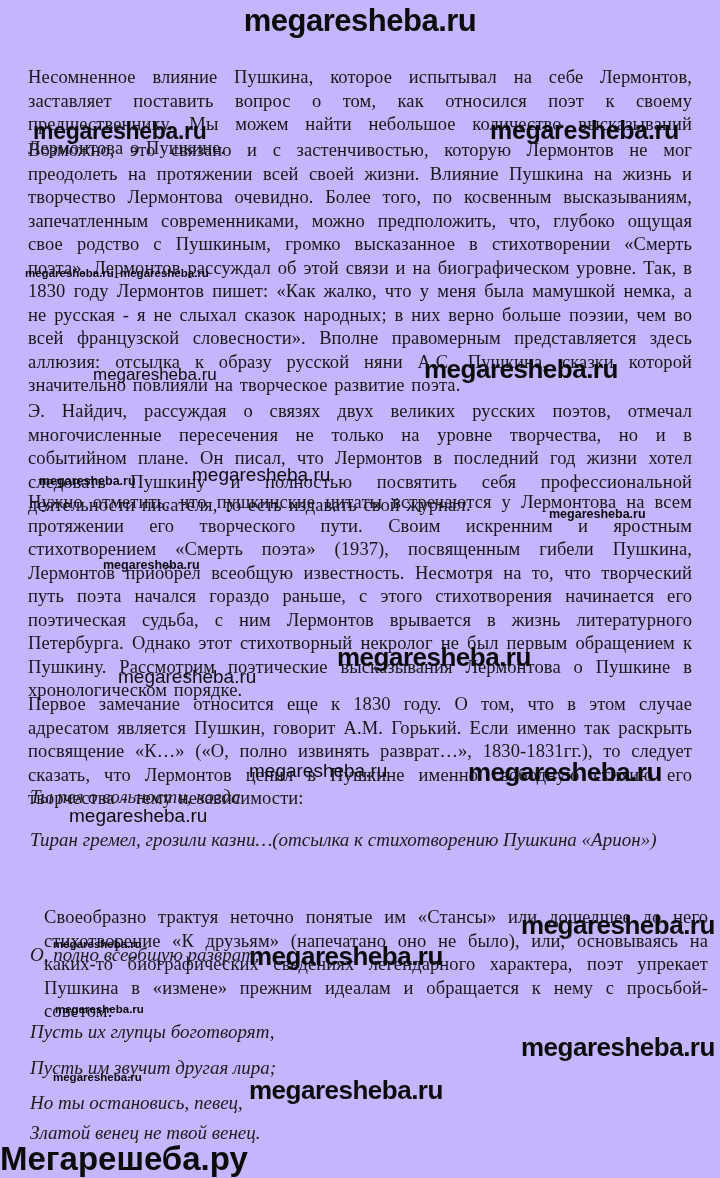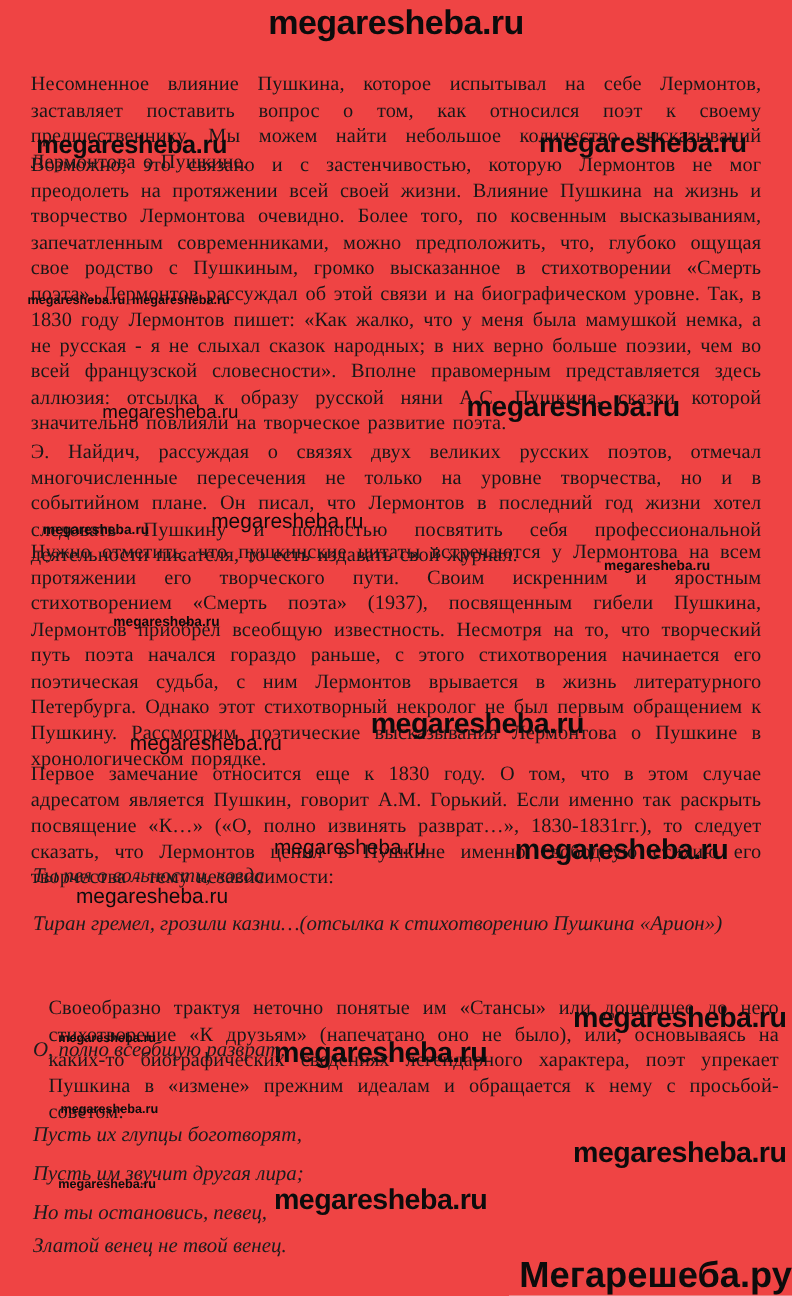--- a/index.html
+++ b/index.html
@@ -1,20 +1,20 @@
 <!DOCTYPE html>
 <html><head>
 <meta charset="utf-8">
 <style>
   html,body{margin:0;padding:0;background:#e8e8e8;}
   .page{
     position:relative;
     width:720px;height:1178px;
     margin:0 auto;
-    background:#ef4444;
+    background:#c4b5fd;
     overflow:hidden;
     font-family:"Liberation Serif", serif;
     color:#161616;
   }
   
   .para{
     position:absolute;
     left:28px;width:664px;
     font-size:18.5px;
     line-height:23.5px;
@@ -50,21 +50,21 @@
   .wm-b26{font-size:26px;letter-spacing:-0.5px;}
   .wm-header{
     left:0;right:0;top:5px;
     text-align:center;
     font-size:31px;
     letter-spacing:-0.5px;
   }
   .footer-brand{
     position:absolute;
     left:0;right:0;top:1140px;
-    text-align:right;
+    text-align:left;
     font-family:"Liberation Sans", sans-serif;
     font-weight:bold;
     font-size:33px;
     color:#0c0c0c;
   }
 </style>
 </head>
 <body>
 
 <div class="page">

